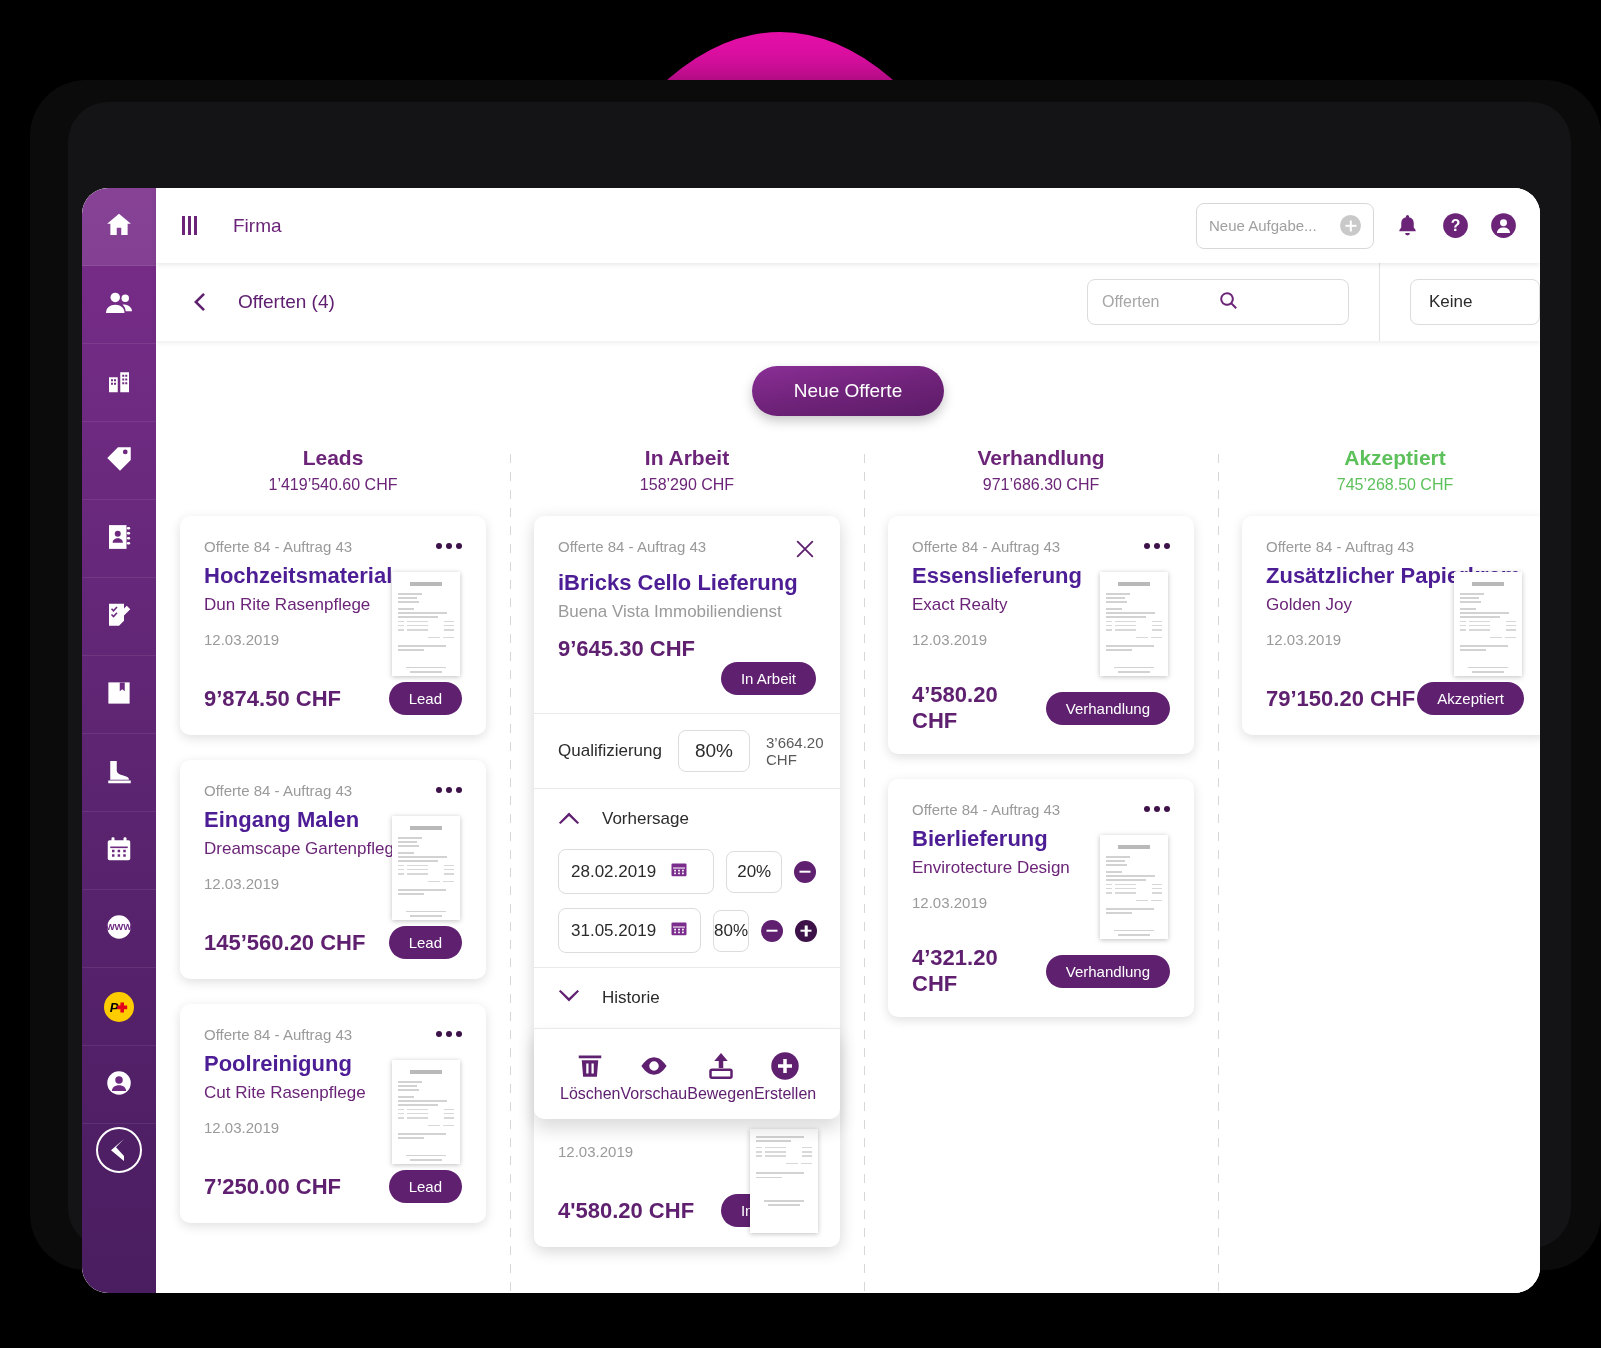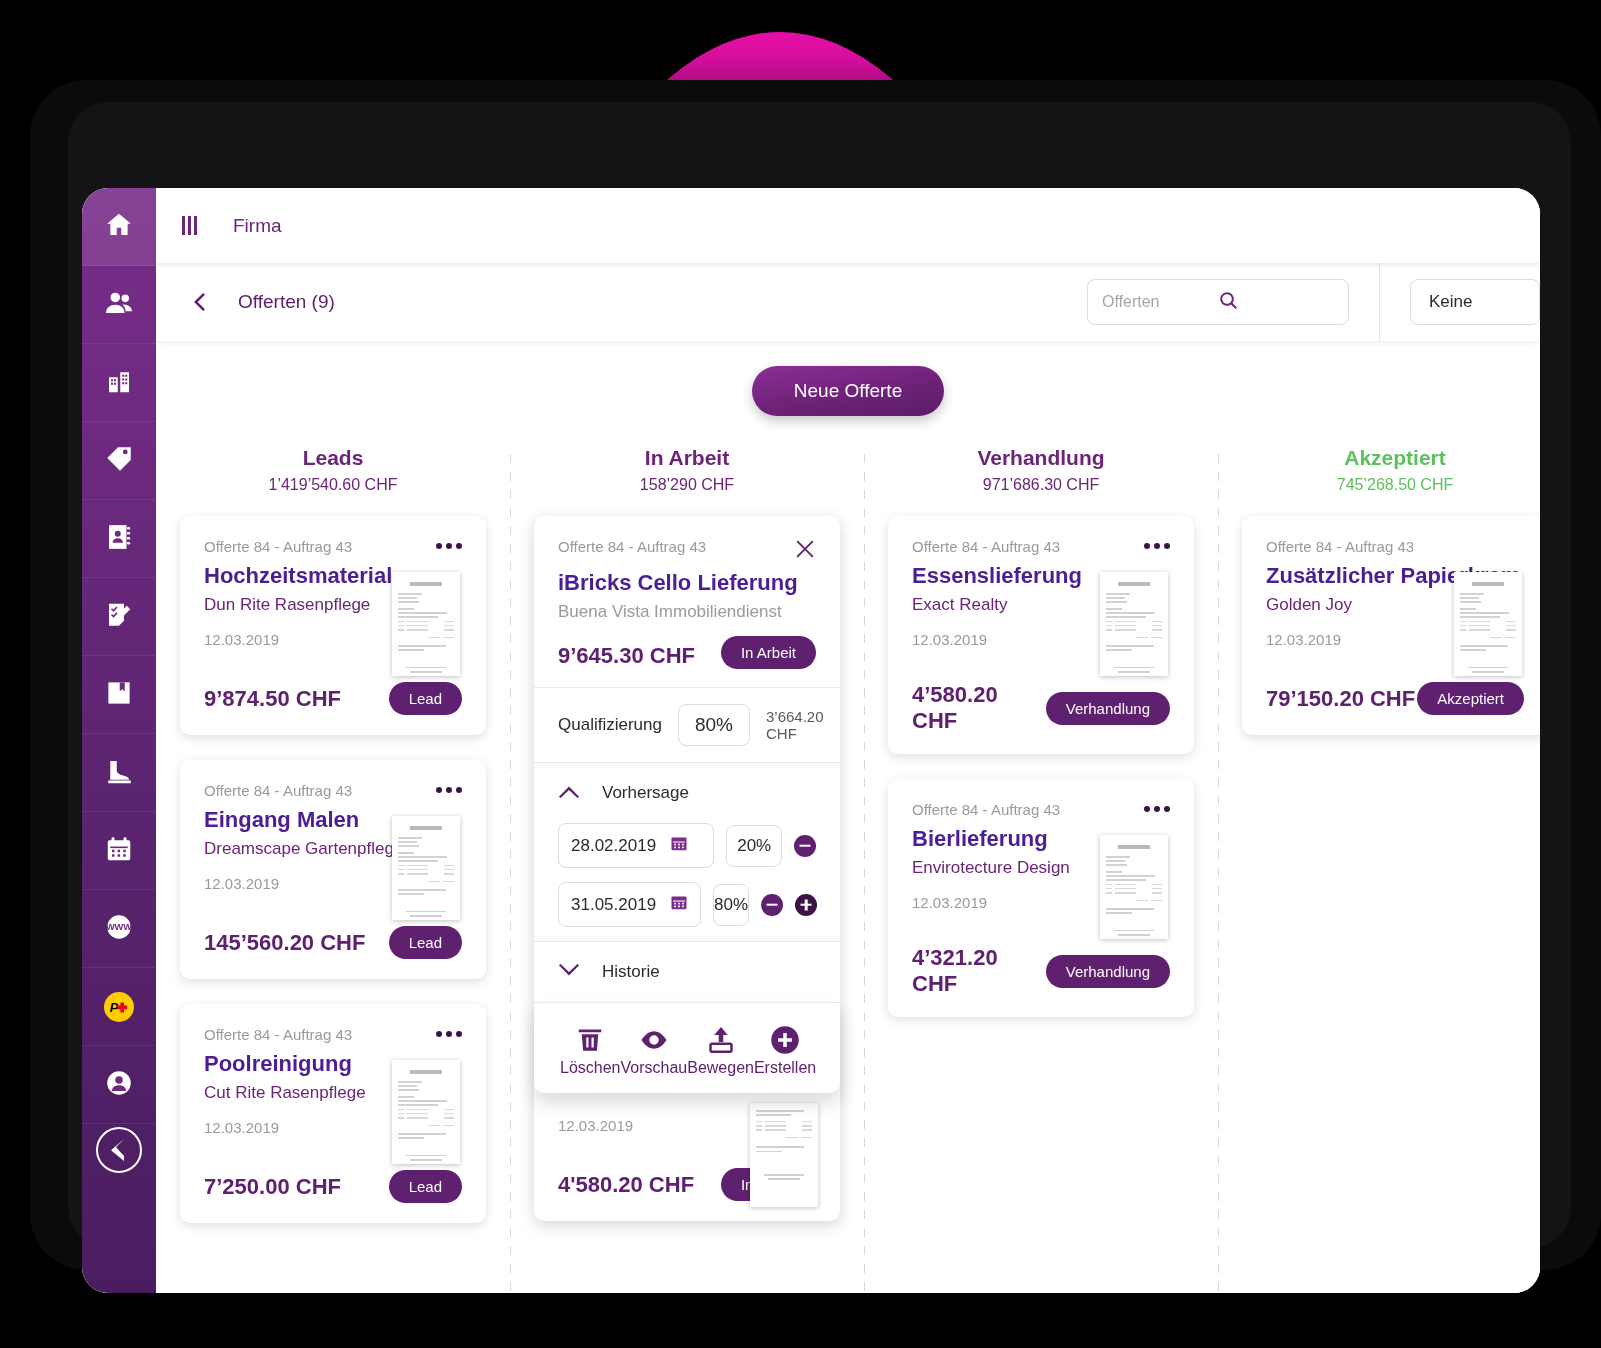--- a/index.html
+++ b/index.html
@@ -185,21 +185,21 @@
   .thumb .t-row i { display:block; height:1.6px; background:#d8d8d8; }
 
   
   .card-exp {
     background:#fff; border-radius: 10px; box-shadow: 0 4px 16px rgba(0,0,0,.17);
     overflow: visible; position:relative;
   }
   .exp-head { padding: 22px 24px 18px 24px; }
   .exp-head .card-title { margin-top: 6px; }
   .exp-head .card-sub { color:#9a9a9a; }
-  .exp-amount-row { display:flex; align-items:flex-end; margin-top: 14px; }
+  .exp-amount-row { display:flex; align-items:flex-start; margin-top: 14px; flex-direction: column; }
   .sec { border-top: 1px solid #e9e9e9; }
   .qual-row { display:flex; align-items:center; padding: 16px 24px; gap: 16px; }
   .qual-label { font-size:17px; color:#2b2b2b; }
   .qual-box {
     border:1px solid #dcdcdc; border-radius:8px; padding: 9px 16px;
     font-size:19px; color:#2b2b2b;
   }
   .qual-amount { font-size:15px; color:#5a5a5a; margin-left:auto; }
   .sec-head { display:flex; align-items:center; gap: 22px; padding: 20px 24px; }
   .chev svg { width: 22px; height: 13px; fill:#5f2070; }
@@ -380,29 +380,54 @@
 
       <div class="content">
 
         <div class="topbar">
           <div class="hamburger">
               <i></i>
               <i></i>
               <i></i>
             </div>
           <div class="topbar-title">Firma</div>
+          <div class="topbar-right">
+            <div class="task-input">
+              <span>Neue Aufgabe...</span>
+              <div class="circ-plus-grey"></div>
+            </div>
+            <div class="ic-btn">
+              <svg viewBox="0 0 24 24" width="25" height="25">
+                  <path d="M12 1.8a1.5 1.5 0 0 1 1.5 1.5v.7a6 6 0 0 1 4.5 5.8v4l1.8 2.6v1H4.2v-1L6 13.8v-4a6 6 0 0 1 4.5-5.8v-.7A1.5 1.5 0 0 1 12 1.8z"></path>
+                  <path d="M9.7 19.2h4.6a2.3 2.3 0 0 1-4.6 0z"></path>
+                </svg>
+            </div>
+            <div class="ic-btn">
+              <svg viewBox="0 0 24 24" width="27" height="27">
+                  <circle cx="12" cy="12" r="11"></circle>
+                  <text x="12" y="17" font-size="14" font-family="Liberation Sans" font-weight="bold" fill="#fff" text-anchor="middle">?</text>
+                </svg>
+            </div>
+            <div class="ic-btn">
+              <svg viewBox="0 0 24 24" width="27" height="27">
+                  <circle cx="12" cy="12" r="11"></circle>
+                  <circle cx="12" cy="9.6" r="3.1" fill="#fff"></circle>
+                  <path d="M6.2 18.6c0-3 2.6-4.8 5.8-4.8s5.8 1.8 5.8 4.8z" fill="#fff"></path>
+                </svg>
+            </div>
+          </div>
         </div>
 
         <div class="subbar">
           <div class="back-chevron">
             <svg viewBox="0 0 24 24">
                 <path d="M15.8 3.6 7.4 12l8.4 8.4 1.7-1.7L10.8 12l6.7-6.7z"></path>
               </svg>
           </div>
-          <div class="subbar-title">Offerten (9)</div>
+          <div class="subbar-title">Offerten (4)</div>
           <div class="subbar-right">
             <div class="search-box">
               <span>Offerten</span>
               <span>
                 <svg viewBox="0 0 24 24">
                     <path d="M10.3 2.6a7.7 7.7 0 1 0 4.6 13.9l5.1 5.1 1.6-1.6-5.1-5.1A7.7 7.7 0 0 0 10.3 2.6zm0 2.2a5.5 5.5 0 1 1 0 11 5.5 5.5 0 0 1 0-11z"></path>
                   </svg>
               </span>
             </div>
             <div class="filter-divider"></div>

